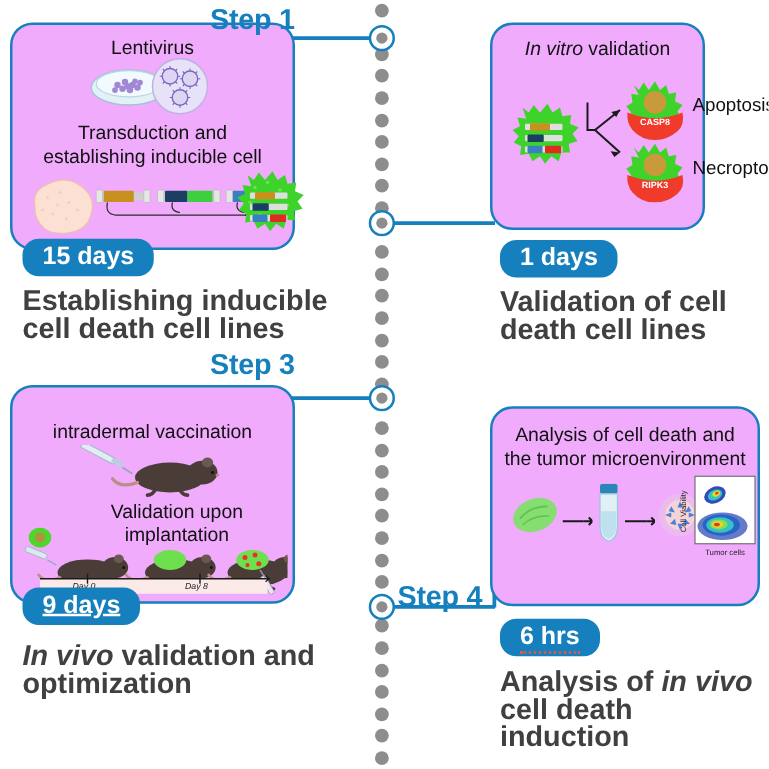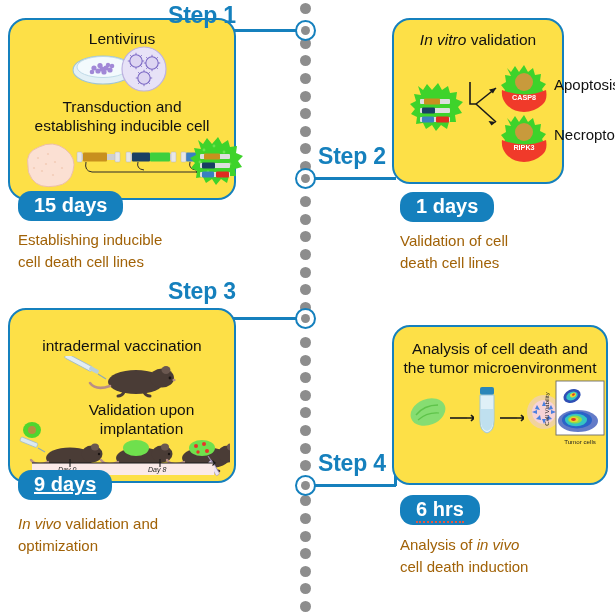--- a/index.html
+++ b/index.html
@@ -77,21 +77,21 @@
     position: absolute;
     background: #1580bd;
     z-index: 2;
   }
   .conn-h { height: 2.6px; }
   .conn-v { width: 2.6px; }
 
   
   .panel {
     position: absolute;
-    background: #fde047;
+    background: #f0abfc;
     border: 2.6px solid #1580bd;
     border-radius: 18px;
     box-sizing: border-box;
     z-index: 3;
   }
   .panel-title {
     position: absolute;
     left: 8px;
     right: 8px;
     text-align: center;
@@ -116,23 +116,23 @@
     line-height: 22px;
   }
   .badge .sq {
     border-bottom: 2px dotted #e8563f;
     padding-bottom: 1px;
   }
 
   
   .caption {
     position: absolute;
-    color: #a16207;
-    font-weight: normal;
-    font-size: 15px;
+    color: #404040;
+    font-weight: bold;
+    font-size: 23px;
     line-height: 22px;
     z-index: 4;
   }
 
   
   .art { position: absolute; }
   .lbl {
     position: absolute;
     font-size: 14px;
     color: #111111;
@@ -193,23 +193,22 @@
 
   <div class="conn conn-h" style="left:304px; top:177px; width:92px;"></div>
 
   <div class="conn conn-h" style="left:233px; top:317px; width:75px;"></div>
 
   <div class="conn conn-h" style="left:304px; top:484px; width:92px;"></div>
 
   <div class="conn conn-v" style="left:394px; top:455px; height:31px;"></div>
 
   <div class="step-label left" style="left:168px; top:2px; width:125px;">Step 1</div>
-  <div class="step-label right" style="left:318px; top:143px; width:125px;">Step 2</div>
   <div class="step-label left" style="left:168px; top:278px; width:125px;">Step 3</div>
-  <div class="step-label right" style="left:318px; top:450px; width:125px;">Step 4</div>
+  <div class="step-label right" style="left:318px; top:464px; width:125px;">Step 4</div>
 
   <div class="panel" style="left:8px; top:18px; width:228px; height:182px;">
 
     <div class="panel-title" style="top:9px;">Lentivirus</div>
 
     <div class="art" style="left:62px; top:34px; width:62px; height:32px;">
       <svg width="62" height="32" viewBox="0 0 62 32">
         <ellipse cx="31" cy="16" rx="30" ry="14" fill="#e3f0f6" stroke="#9fc4d6" stroke-width="1.1"></ellipse>
         <ellipse cx="31" cy="13" rx="26" ry="10.5" fill="#f3fafd" stroke="#b9d6e4" stroke-width="0.9"></ellipse>
         <g fill="#9b7fd4" opacity="0.92">

